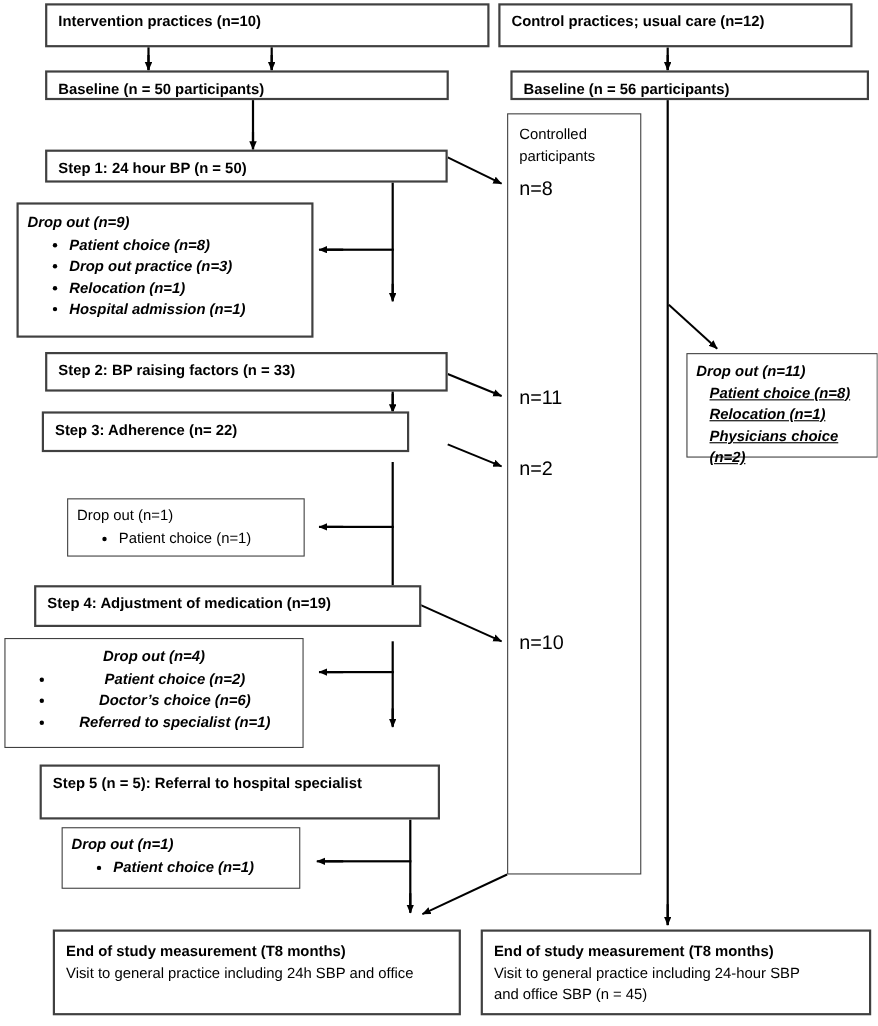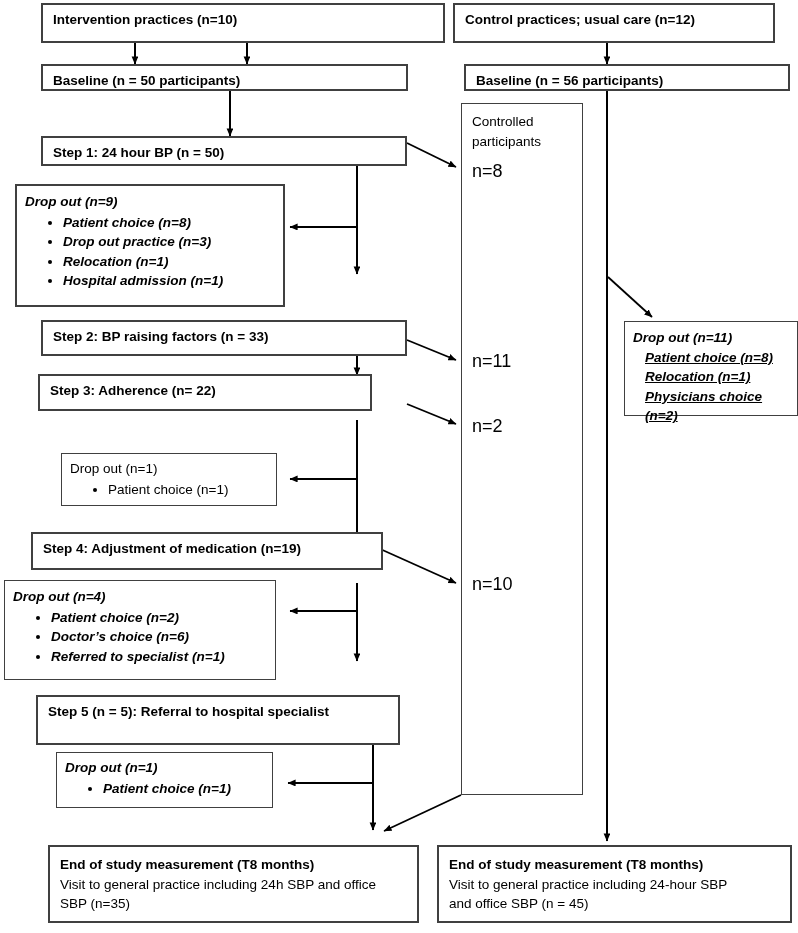--- a/index.html
+++ b/index.html
@@ -172,21 +172,21 @@
     <div>Drop out (n=1)</div>
     <ul class="bullets">
       <li>Patient choice (n=1)</li>
     </ul>
   </div>
 
   <div class="box bold-txt" style="left:31px; top:532px; width:352px; height:38px;">
     <span>Step 4: Adjustment of medication  (n=19)</span>
   </div>
 
-  <div class="box ital thin" style="left:4px; top:580px; width:272px; height:100px; padding:6px 8px;">
+  <div class="box ital thin" style="left:4px; top:580px; width:272px; height:100px; padding:6px 8px;text-align:center;">
     <div>Drop out (n=4)</div>
     <ul class="bullets">
       <li>Patient choice (n=2)</li>
       <li>Doctor’s choice (n=6)</li>
       <li>Referred to specialist (n=1)</li>
     </ul>
   </div>
 
   <div class="box bold-txt" style="left:36px; top:695px; width:364px; height:50px;">
     <span>Step 5 (n = 5): Referral to hospital specialist</span>
@@ -195,21 +195,20 @@
   <div class="box ital thin" style="left:56px; top:752px; width:217px; height:56px; padding:5px 8px;">
     <div>Drop out (n=1)</div>
     <ul class="bullets">
       <li>Patient choice (n=1)</li>
     </ul>
   </div>
 
   <div class="box plain" style="left:48px; top:845px; width:371px; height:78px; padding:8px 10px;">
     <div class="title-line">End of study measurement (T8 months)</div>
     <div class="normal-line">Visit to general practice including 24h SBP and office</div>
-    <div class="normal-line">SBP (n=35)</div>
   </div>
 
   <div class="box bold-txt" style="left:453px; top:3px; width:322px; height:40px;">
     <span>Control practices; usual care (n=12)</span>
   </div>
 
   <div class="box bold-txt" style="left:464px; top:64px; width:326px; height:27px;">
     <span>Baseline (n = 56 participants)</span>
   </div>
 

